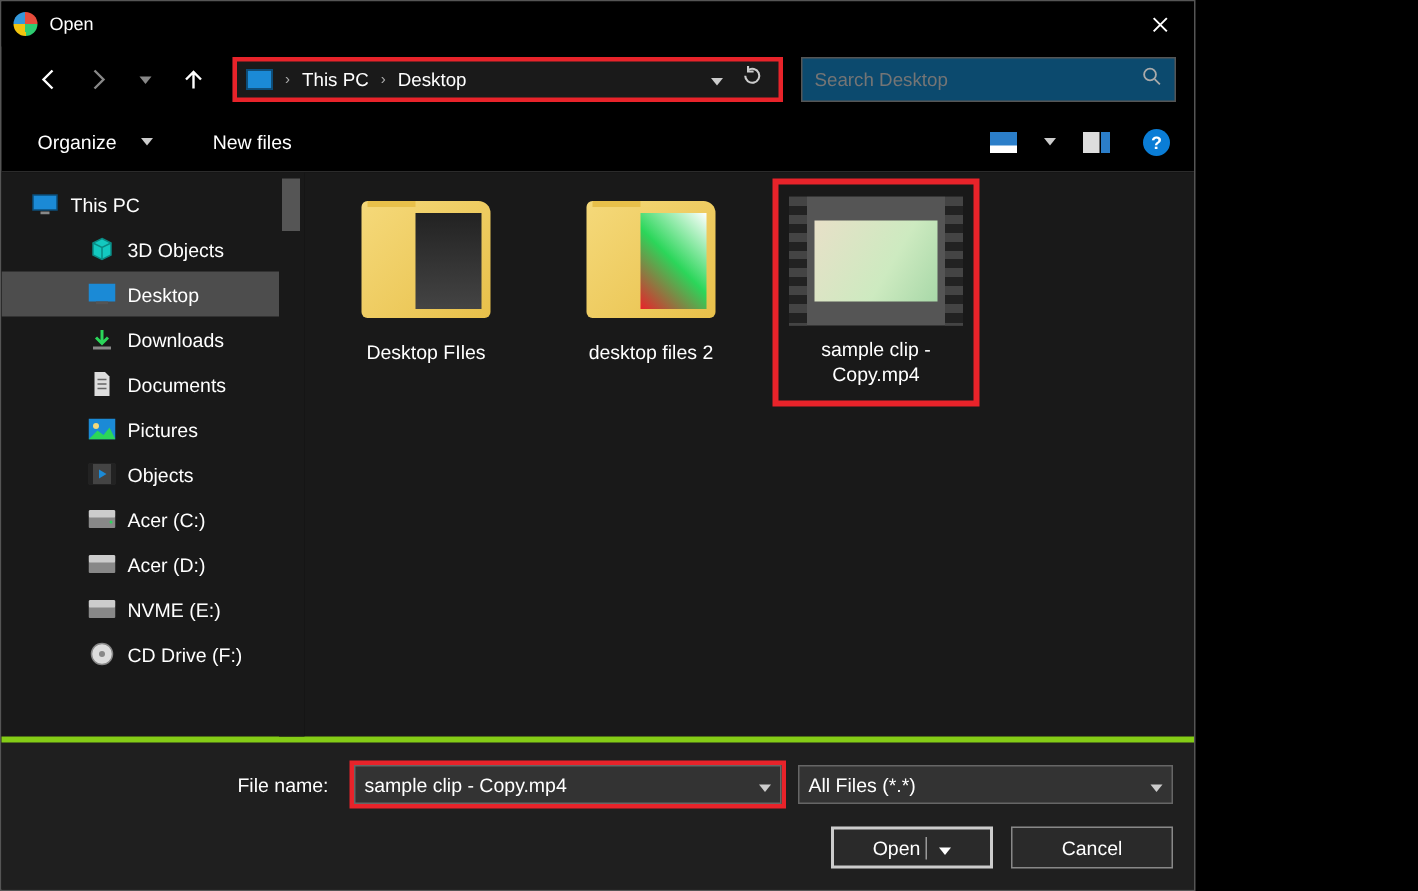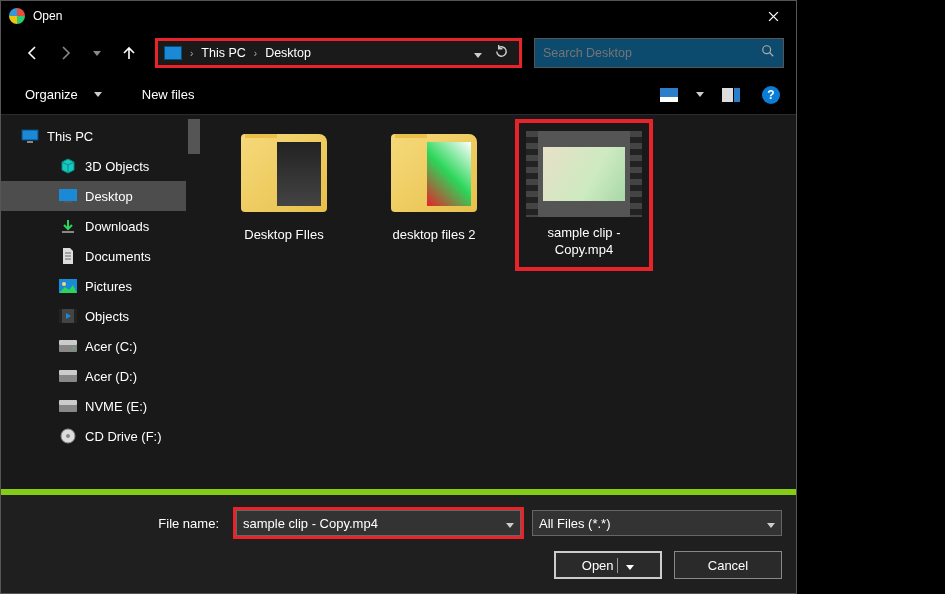--- a/index.html
+++ b/index.html
@@ -55,21 +55,21 @@
   .item .label{color:#fff;font-size:13px;text-align:center;line-height:1.3;}
   .folder-shape{width:86px;height:78px;background:linear-gradient(135deg,#f5d97a 0%,#e8c04a 100%);border-radius:4px 8px 4px 4px;position:relative;overflow:hidden;}
   .folder-shape::before{content:"";position:absolute;top:-6px;left:4px;width:32px;height:10px;background:#e8c04a;border-radius:3px 3px 0 0;}
   .folder-shape .inner{position:absolute;right:6px;top:8px;bottom:6px;width:44px;background:#333 center/cover;}
   .video-thumb{width:116px;height:86px;background:#555;position:relative;display:flex;align-items:center;justify-content:center;}
   .video-thumb .strip{position:absolute;top:0;bottom:0;width:12px;background:repeating-linear-gradient(#444 0 6px,#222 6px 12px);}
   .video-thumb .strip.l{left:0;} .video-thumb .strip.r{right:0;}
   .video-thumb .frame{width:82px;height:54px;background:linear-gradient(120deg,#e8e0c8 0%,#cdeac0 60%,#a8d8a8 100%);}
 
   
-  .bottom{background:#1f1f1f;border-top:6px solid #84cc16;padding:12px 14px 14px;display:flex;flex-direction:column;gap:12px;}
+  .bottom{background:#1f1f1f;border-top:4px solid #84cc16;padding:12px 14px 14px;display:flex;flex-direction:column;gap:12px;}
   .filerow{display:flex;align-items:center;gap:8px;}
   .filerow .flabel{color:#fff;font-size:13px;width:210px;text-align:right;padding-right:6px;}
   .fname-wrap{flex:1;border:3px solid #e8232a;}
   .combo{height:26px;background:#333;border:1px solid #666;display:flex;align-items:center;padding:0 6px;color:#fff;font-size:13px;}
   .combo .cgrow{flex:1;}
   .combo .cchev{color:#ccc;}
   .type-combo{width:250px;}
   .btnrow{display:flex;justify-content:flex-end;gap:12px;}
   .dbtn{width:108px;height:28px;border:1px solid #888;background:#2a2a2a;color:#fff;font-size:13px;display:flex;align-items:center;justify-content:center;cursor:pointer;}
   .dbtn.primary{border:2px solid #ccc;}

